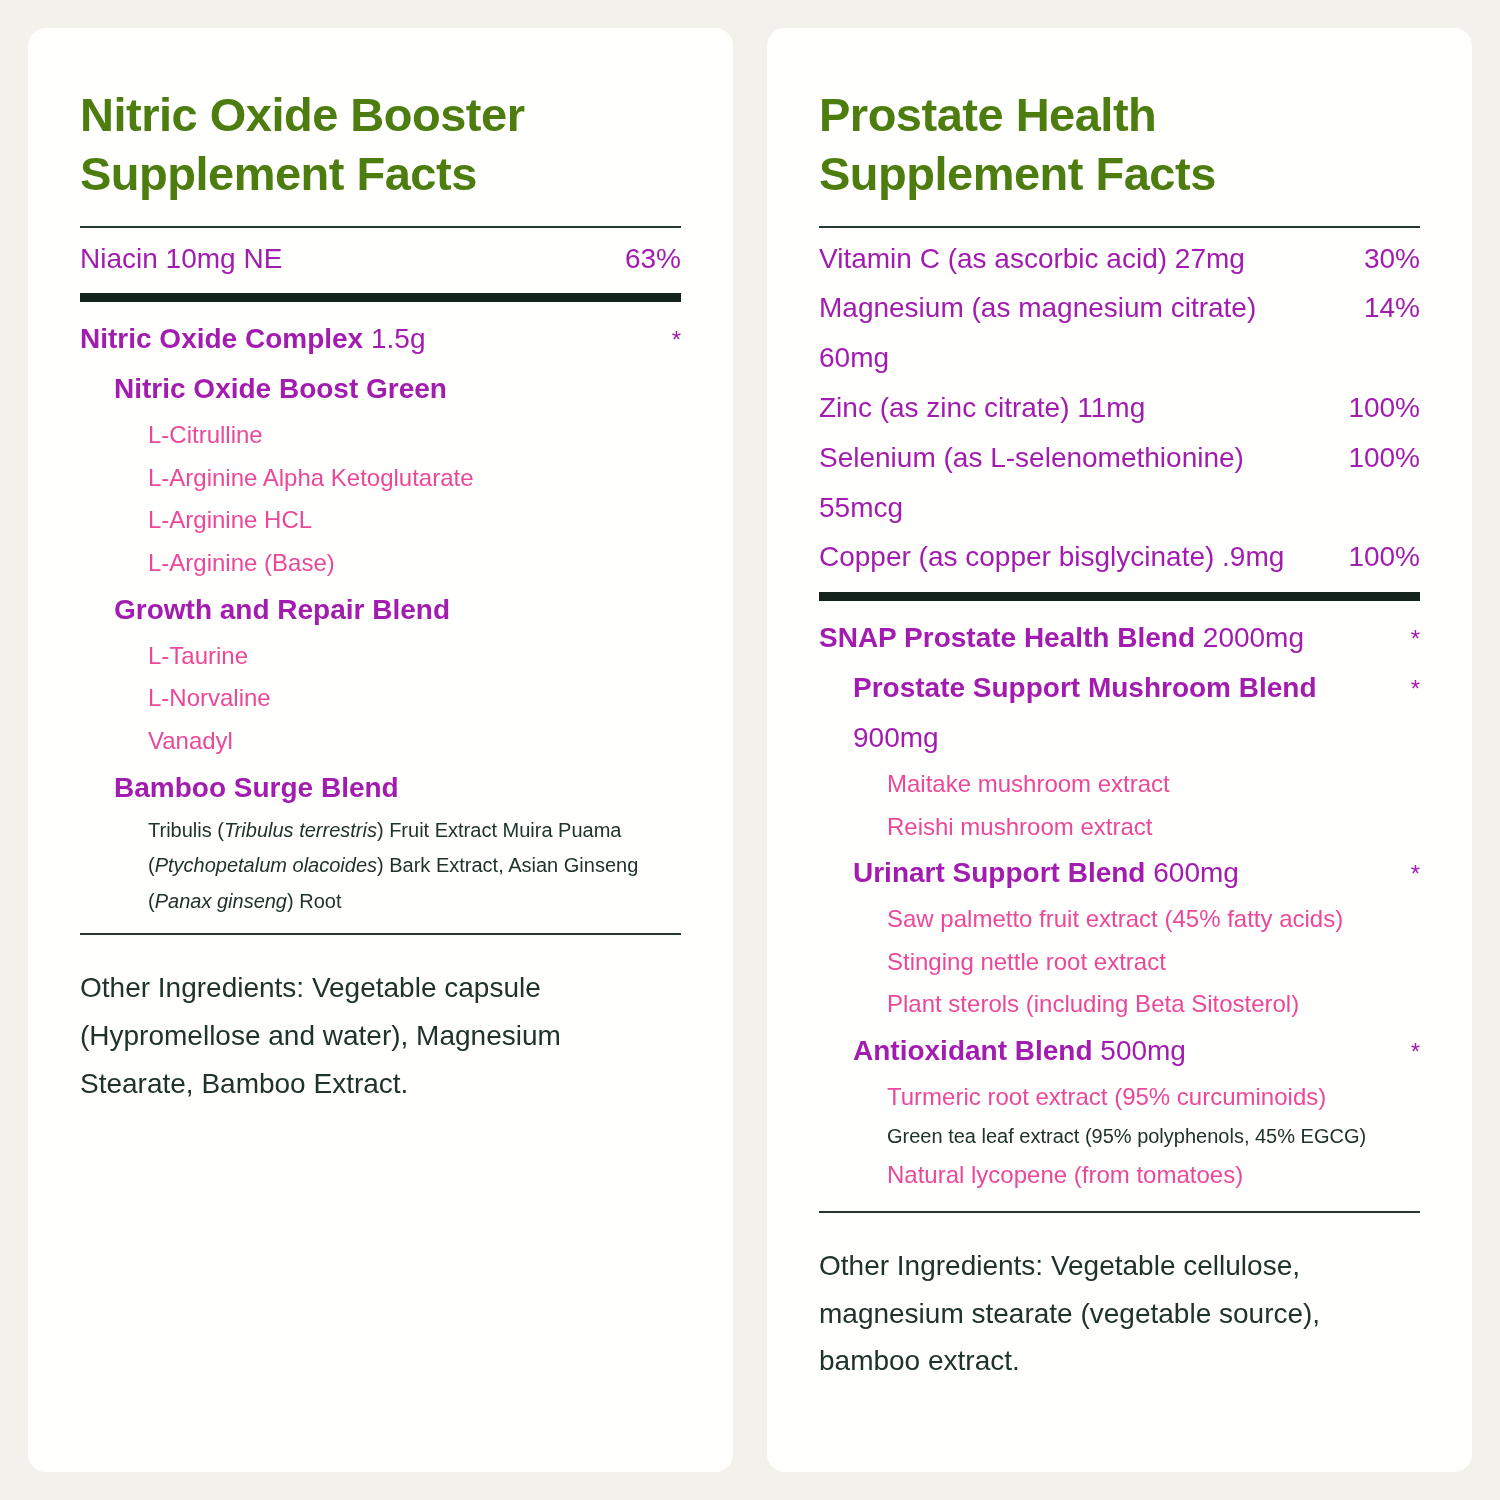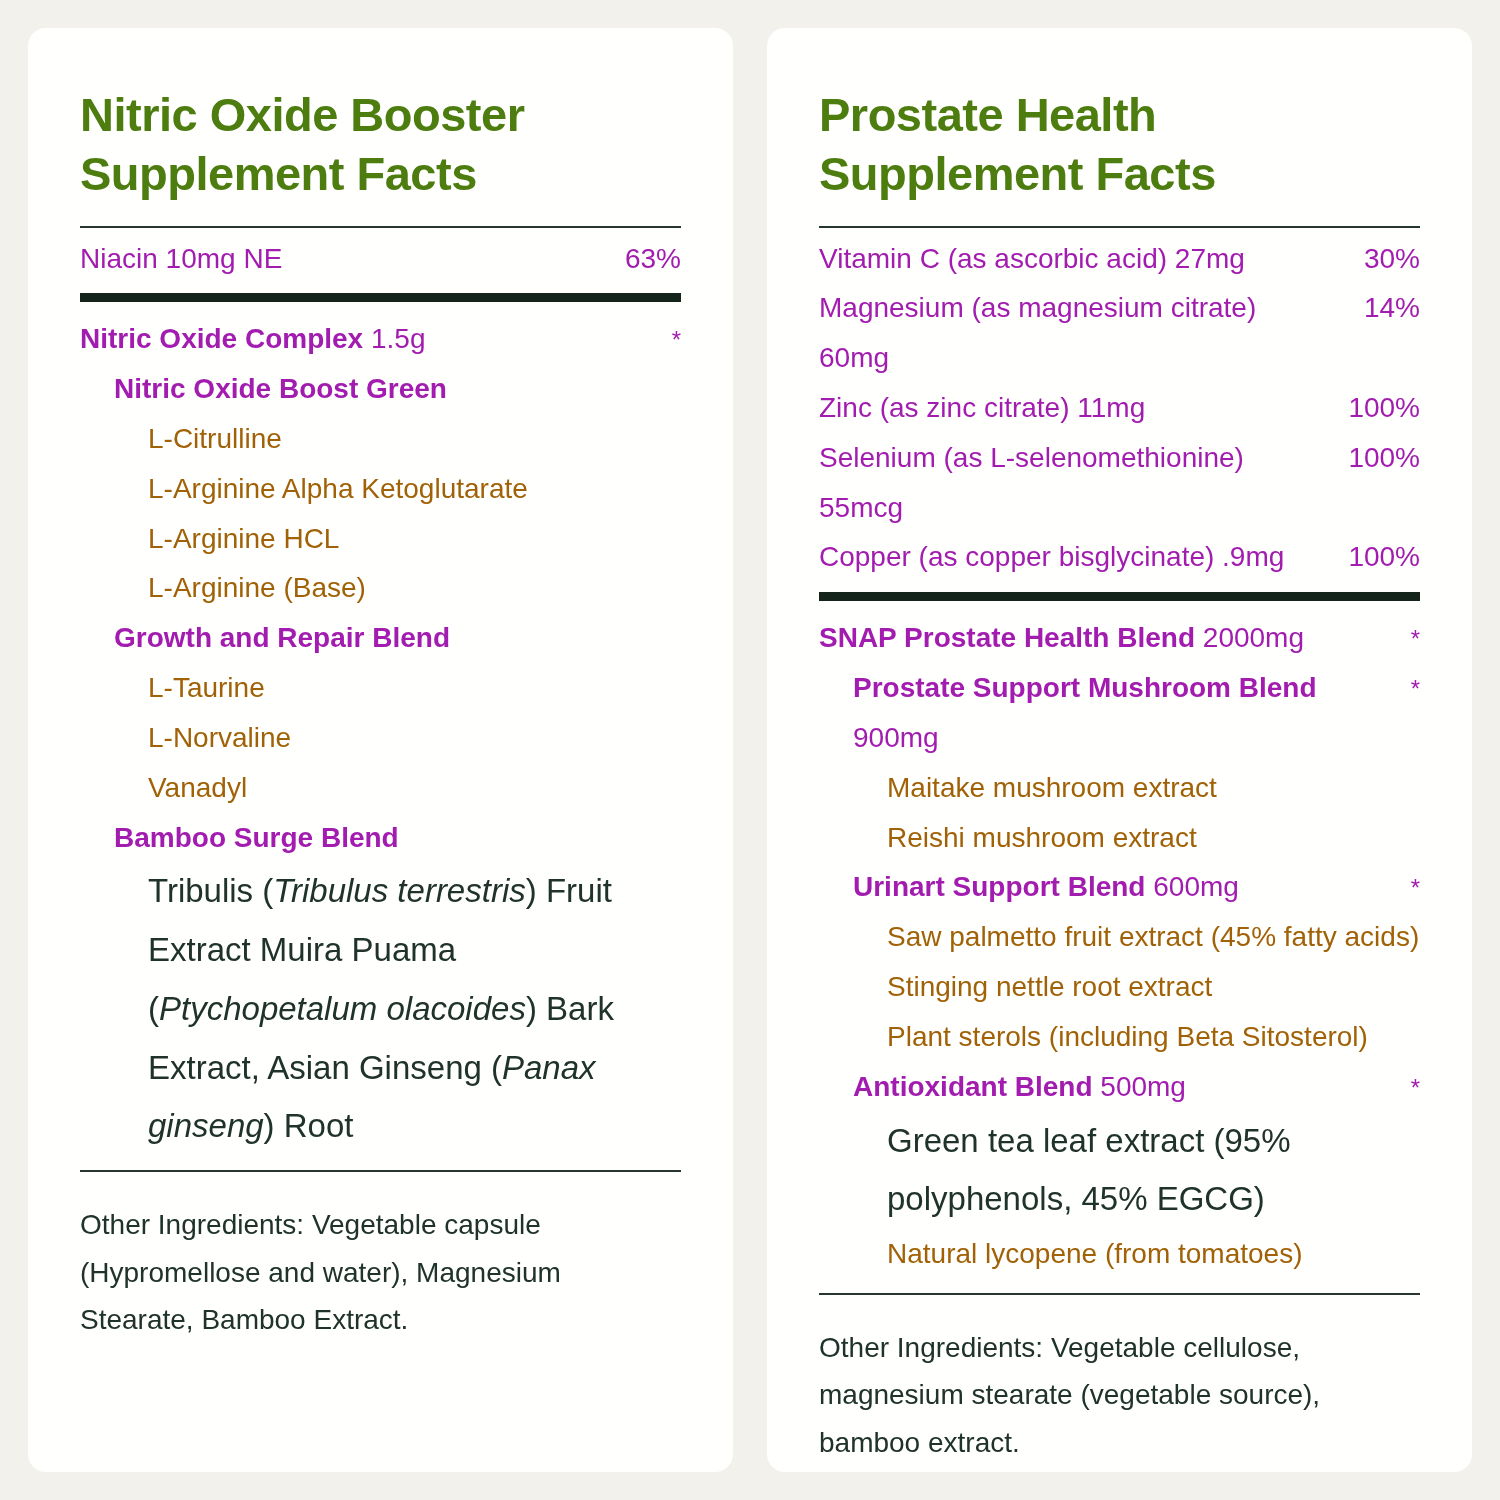--- a/index.html
+++ b/index.html
@@ -77,26 +77,26 @@
     text-align: right;
     min-width: 30px;
     font-size: 24px;
   }
   .b {
     font-weight: bold;
   }
   .indent1 { padding-left: 34px; }
   .indent2 { padding-left: 68px; }
   .plain {
-    font-size: 28px;
+    font-size: 24px;
     line-height: 1.78;
-    color: #a16207;
+    color: #ec4899;
   }
   .wrapitem {
-    font-size: 33px;
+    font-size: 20px;
     line-height: 1.78;
     color: #20332a;
     padding-left: 68px;
   }
   .other {
     font-size: 28px;
     line-height: 1.7;
     color: #20332a;
     margin-top: 13px;
   }
@@ -205,20 +205,21 @@
       <span class="star">*</span>
     </div>
     <div class="plain indent2">Saw palmetto fruit extract (45% fatty acids)</div>
     <div class="plain indent2">Stinging nettle root extract</div>
     <div class="plain indent2">Plant sterols (including Beta Sitosterol)</div>
 
     <div class="row indent1">
       <span class="name"><span class="b">Antioxidant Blend</span> <span>500mg</span></span>
       <span class="star">*</span>
     </div>
+    <div class="plain indent2">Turmeric root extract (95% curcuminoids)</div>
     <div class="wrapitem">Green tea leaf extract (95% polyphenols, 45% EGCG)</div>
     <div class="plain indent2">Natural lycopene (from tomatoes)</div>
 
     <div class="rule-bottom"></div>
 
     <div class="other">Other Ingredients: Vegetable cellulose, magnesium stearate (vegetable source), bamboo extract.</div>
     <div class="spacer"></div>
   </div>
 
 </div>

